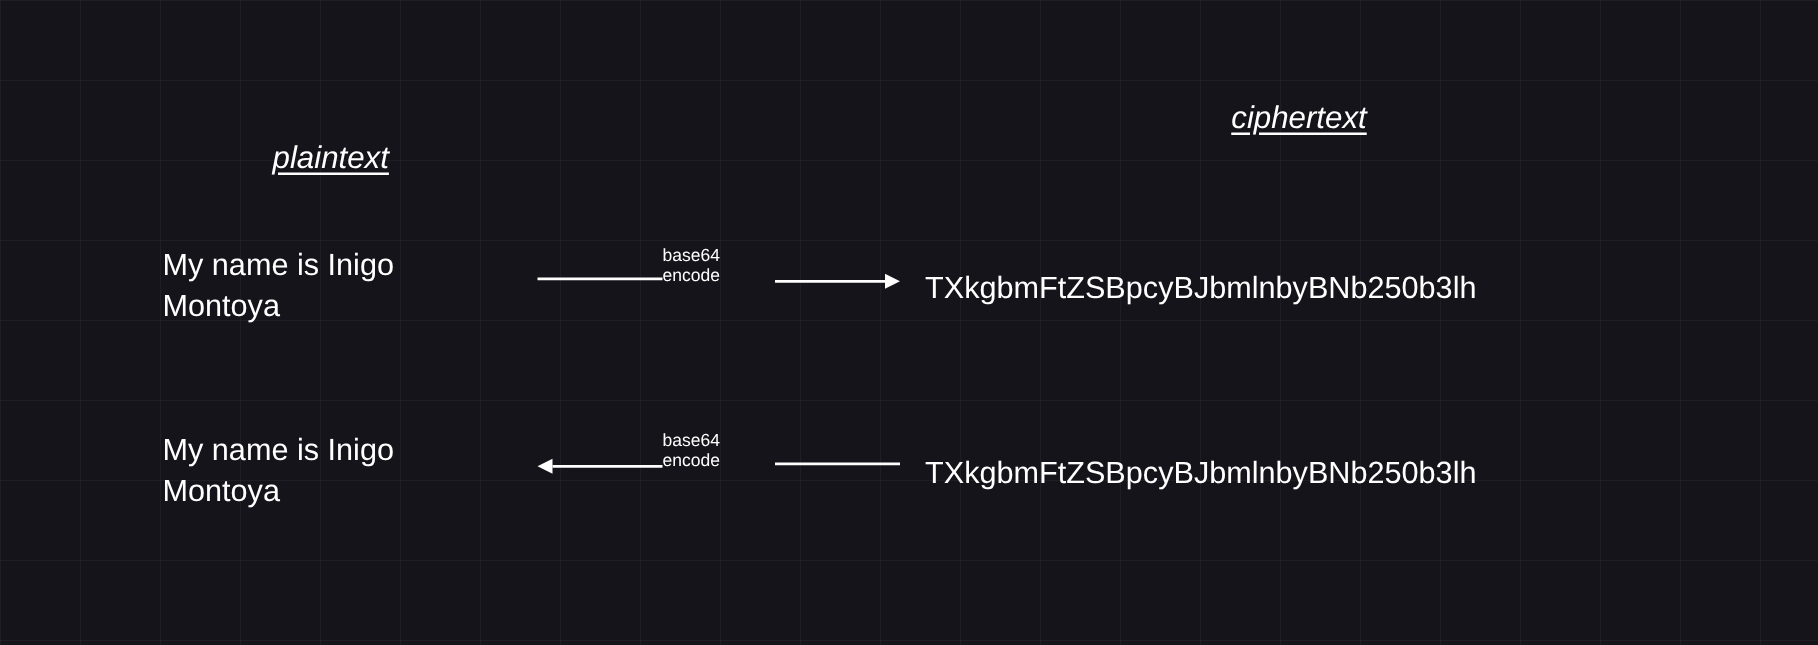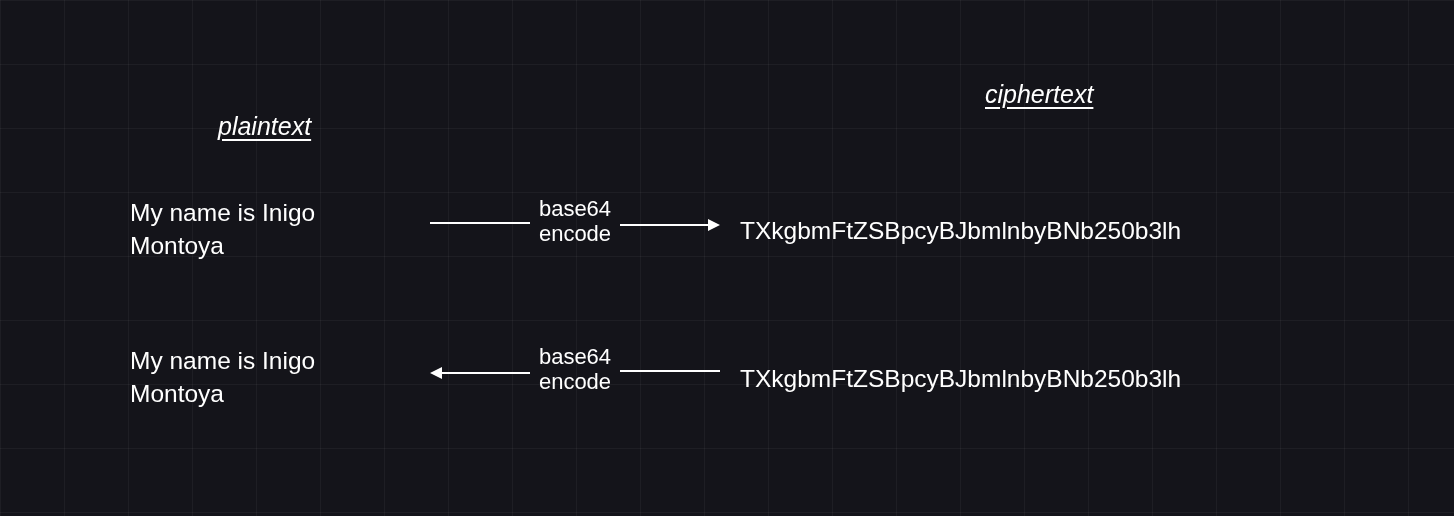--- a/index.html
+++ b/index.html
@@ -35,23 +35,22 @@
     font-size: 25px;
     text-decoration: underline;
     text-underline-offset: 4px;
   }
   .celltext {
     font-size: 24.5px;
     line-height: 1.35;
     white-space: pre-wrap;
   }
   .oplabel {
-    font-size: 22px;
+    font-size: 14px;
     line-height: 1.15;
-    text-align: center;
   }
   svg { overflow: visible; }
 </style>
 </head>
 <body>
 
 <div class="canvas">
 
   <div class="abs header" style="left:218px; top:80px;margin-top:32px;">plaintext</div>
   <div class="abs header" style="left:985px; top:80px;text-align:right;">ciphertext</div>

